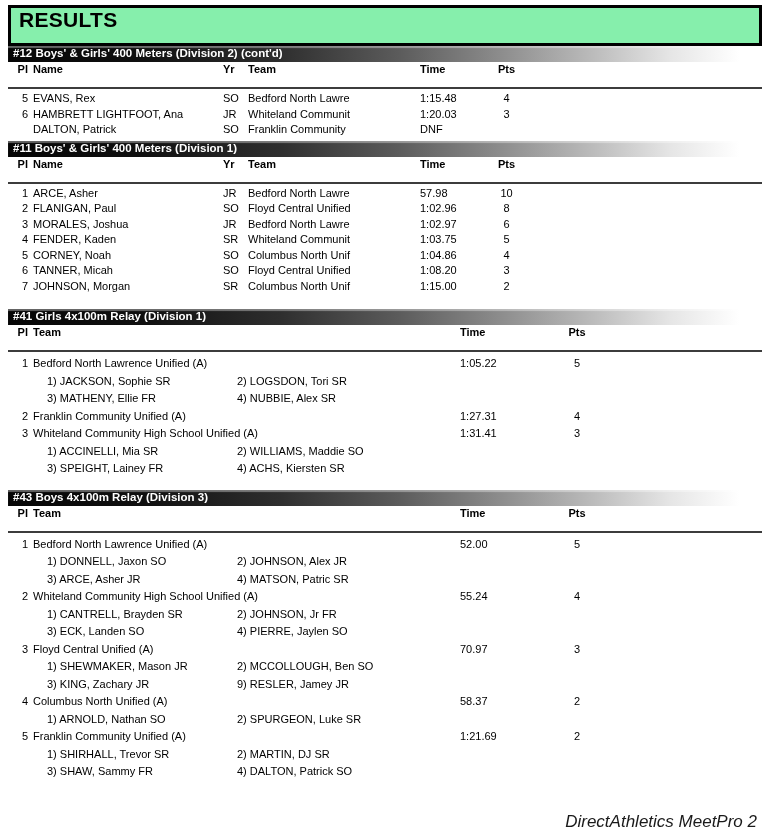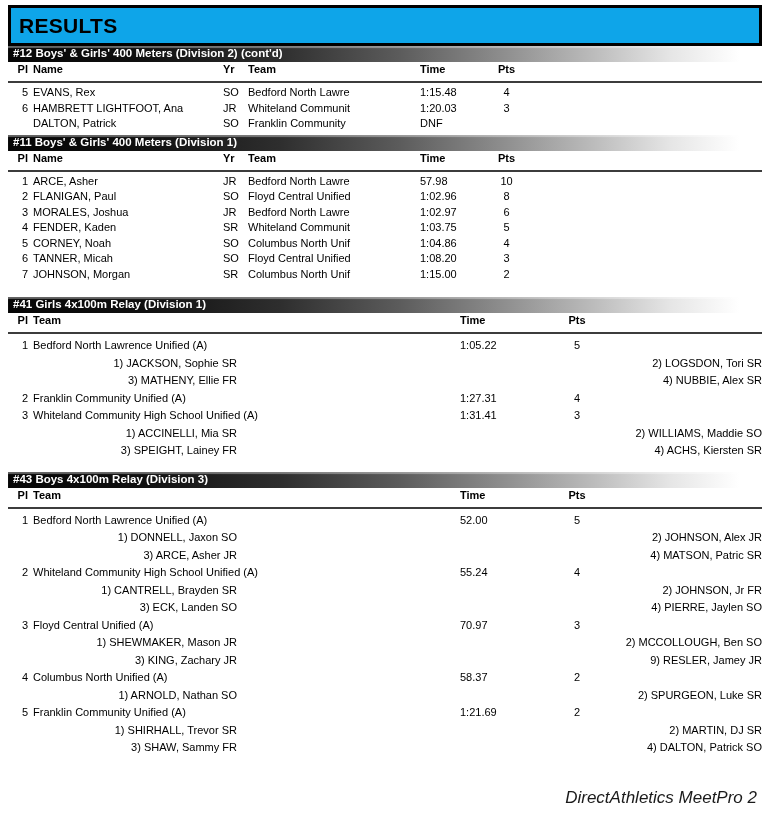--- a/index.html
+++ b/index.html
@@ -6,21 +6,21 @@
   html,body { width:768px; height:840px; background:#fff; overflow:hidden; }
   body {
     font-family:"Liberation Sans","DejaVu Sans",sans-serif;
     color:#000; font-size:11px; position:relative;
   }
   .page { padding:0 6px 0 8px; }
 
   
   .results-box {
     margin-top:5px; height:41px; border:3px solid #000;
-    display:flex; align-items:center; padding-left:8px; background:#0ea5e9;
+    display:flex; align-items:flex-start; padding-left:8px; background:#86efac;
     width:754px;
   }
   .results-box h1 { font-size:21px; font-weight:bold; letter-spacing:0.3px; }
 
   
   #sections section { width:754px; }
   #sections section:nth-child(1) { }
   #sections section:nth-child(2) { margin-top:5px; }
   #sections section:nth-child(3) { margin-top:17px; }
   #sections section:nth-child(4) { margin-top:15px; }
@@ -28,33 +28,33 @@
   .bar {
     height:16px; line-height:15px; padding-left:5px;
     color:#fff; font-weight:bold; font-size:11.5px; white-space:nowrap;
     background:linear-gradient(90deg,#050505 0%,#101010 18%,#2e2e2e 36%,
       #5c5c5c 52%,#8f8f8f 66%,#bdbdbd 78%,#e6e6e6 88%,#ffffff 97%);
     box-shadow: inset 0 2px 1px rgba(255,255,255,0.38);
   }
 
   .trow { width:100%; }
   .thead {
-    height:21px; line-height:14px; font-weight:bold;
+    height:27px; line-height:14px; font-weight:bold;
     border-bottom:2px solid #3c3c3c;
   }
   .row-ind { height:15.5px; line-height:15.5px; padding-top:2px; }
   .row-rel, .row-leg { height:17.5px; line-height:17.5px; padding-top:3px; }
   .trow span { white-space:nowrap; overflow:hidden; display:block; }
 
   
   .g-ind { display:grid; grid-template-columns:20px 193px 24px 175px 48px 77px; }
   
   .g-rel { display:grid; grid-template-columns:20px 432px 67px 100px; }
   
-  .g-leg { display:grid; grid-template-columns:39px 190px auto;text-align:right; }
+  .g-leg { display:grid; grid-template-columns:39px 190px auto; }
 
   .c-pl   { text-align:right; }
   .c-name, .c-team-r { padding-left:5px; }
   .c-yr   { padding-left:2px; }
   .c-team { padding-left:3px; }
   .c-time { text-align:left; }
   .c-pts  { text-align:center; }
 
   .footer {
     margin-top:34px; text-align:right; padding-right:5px;

